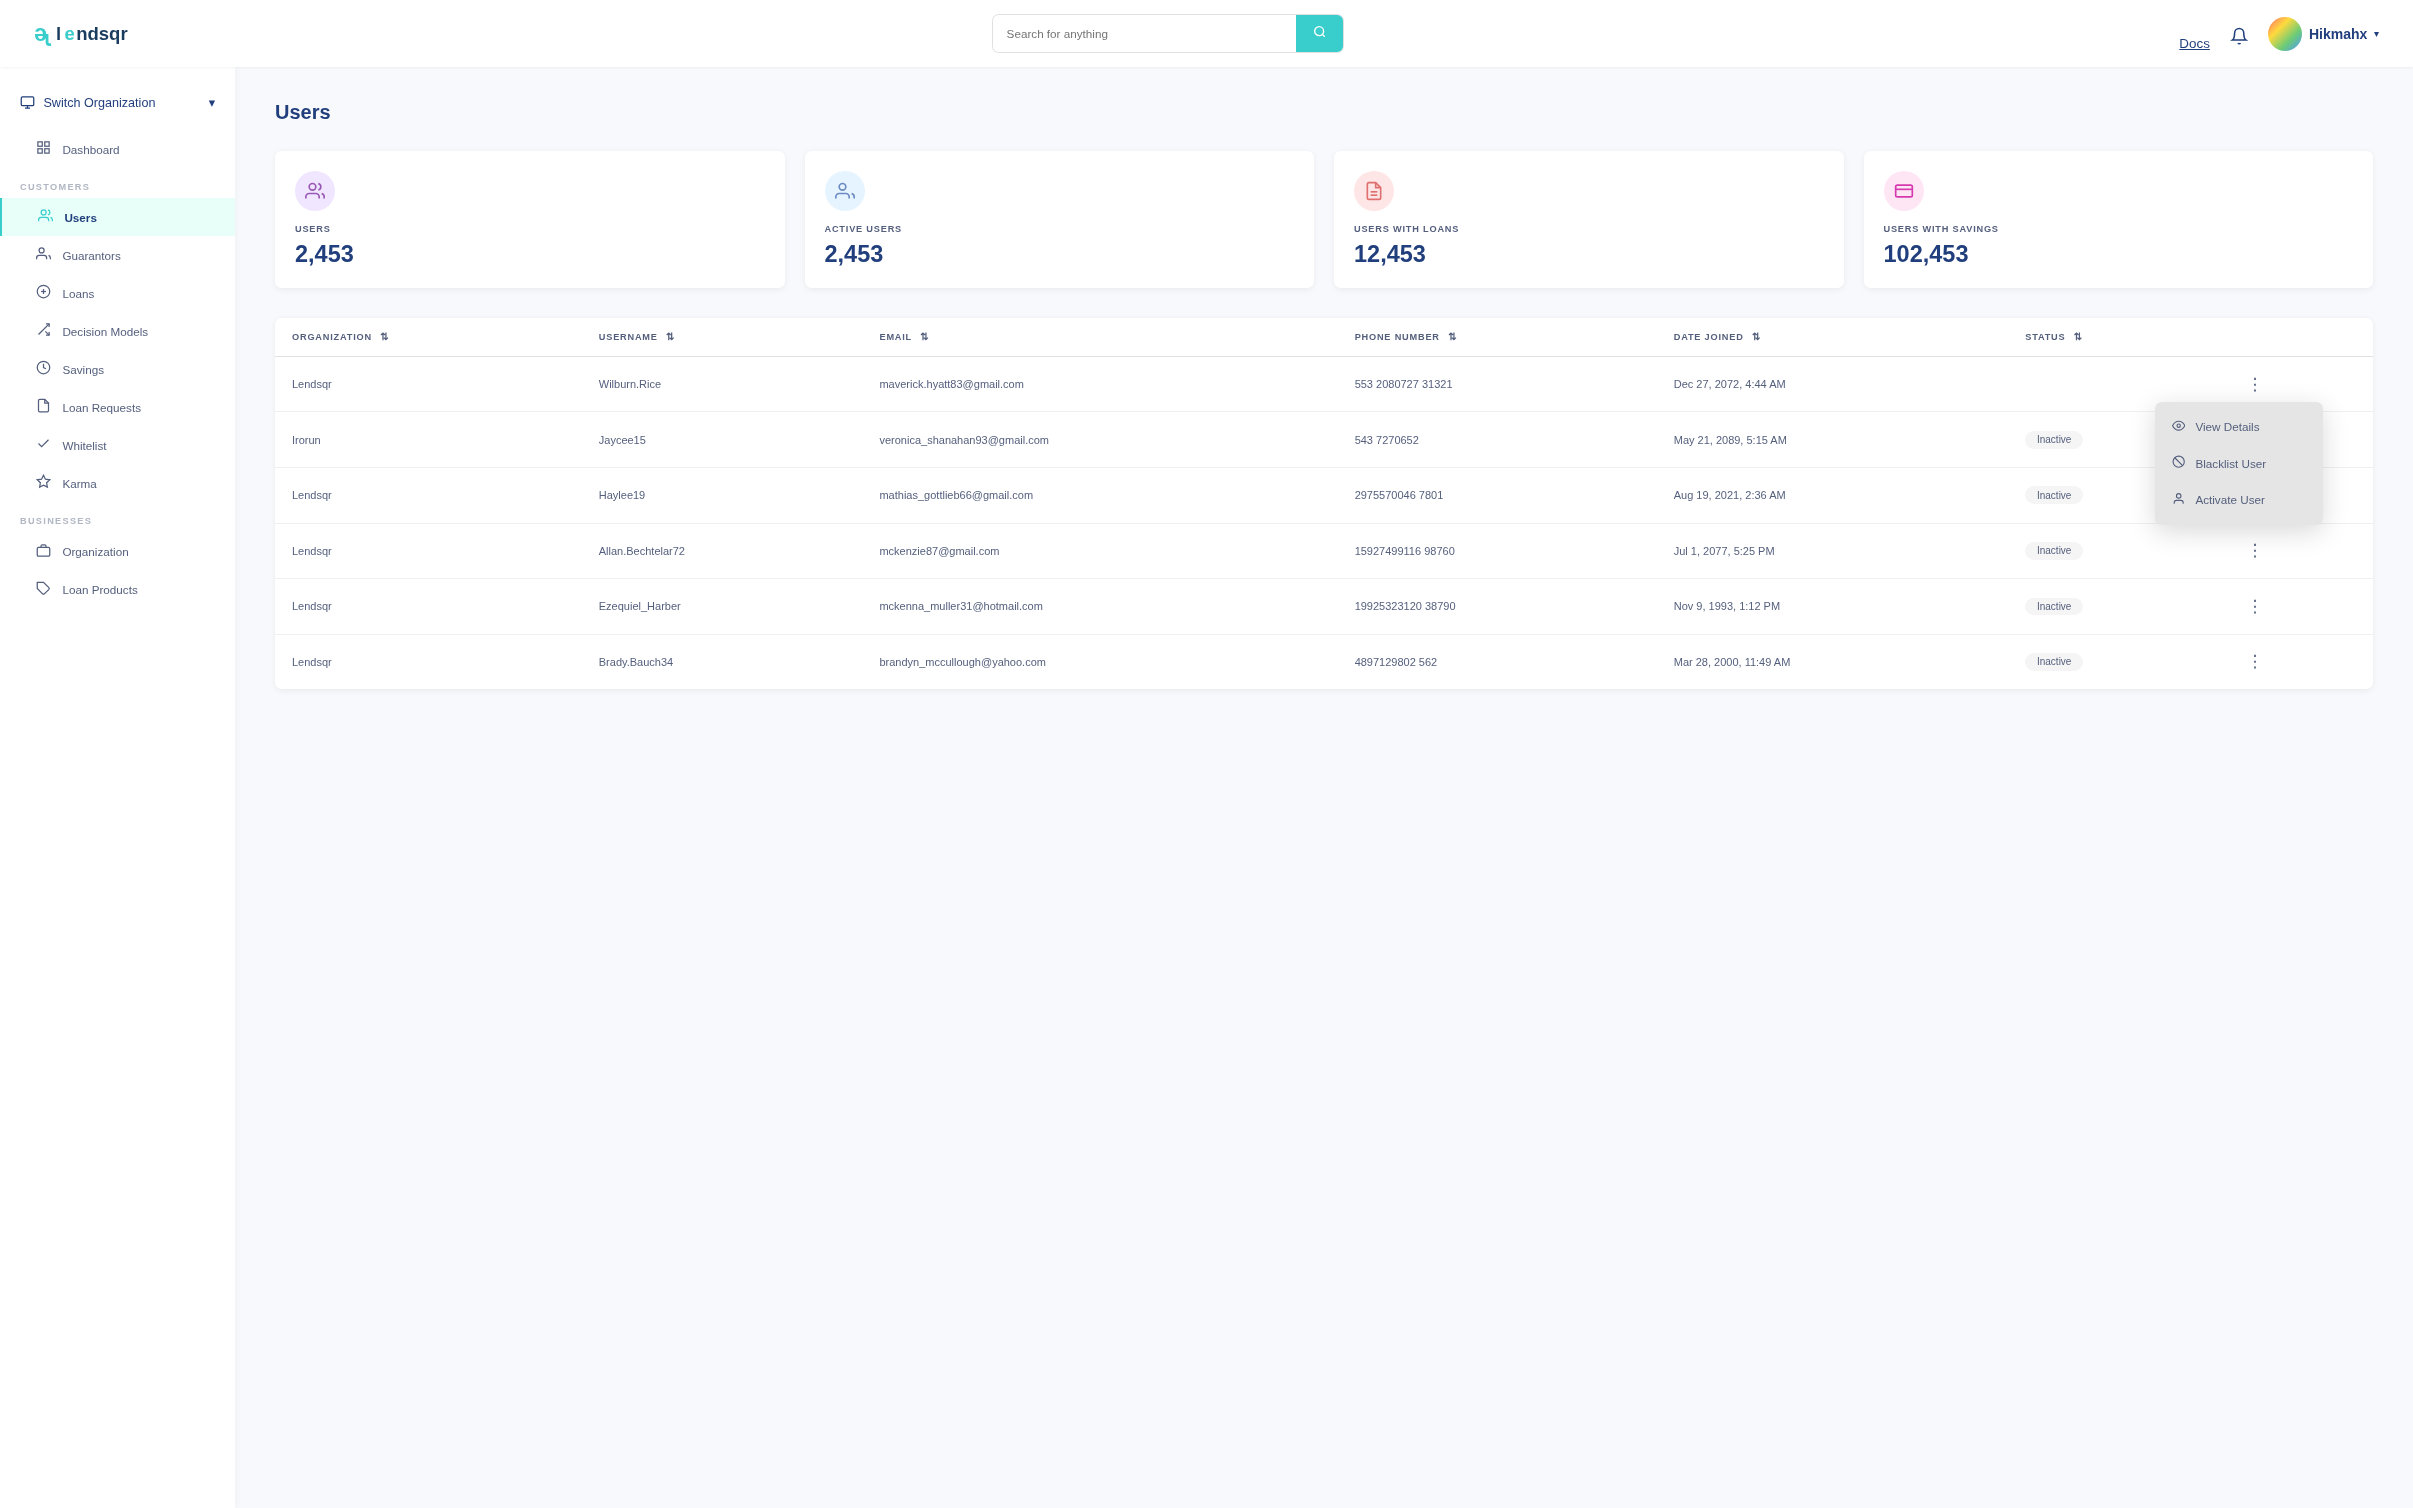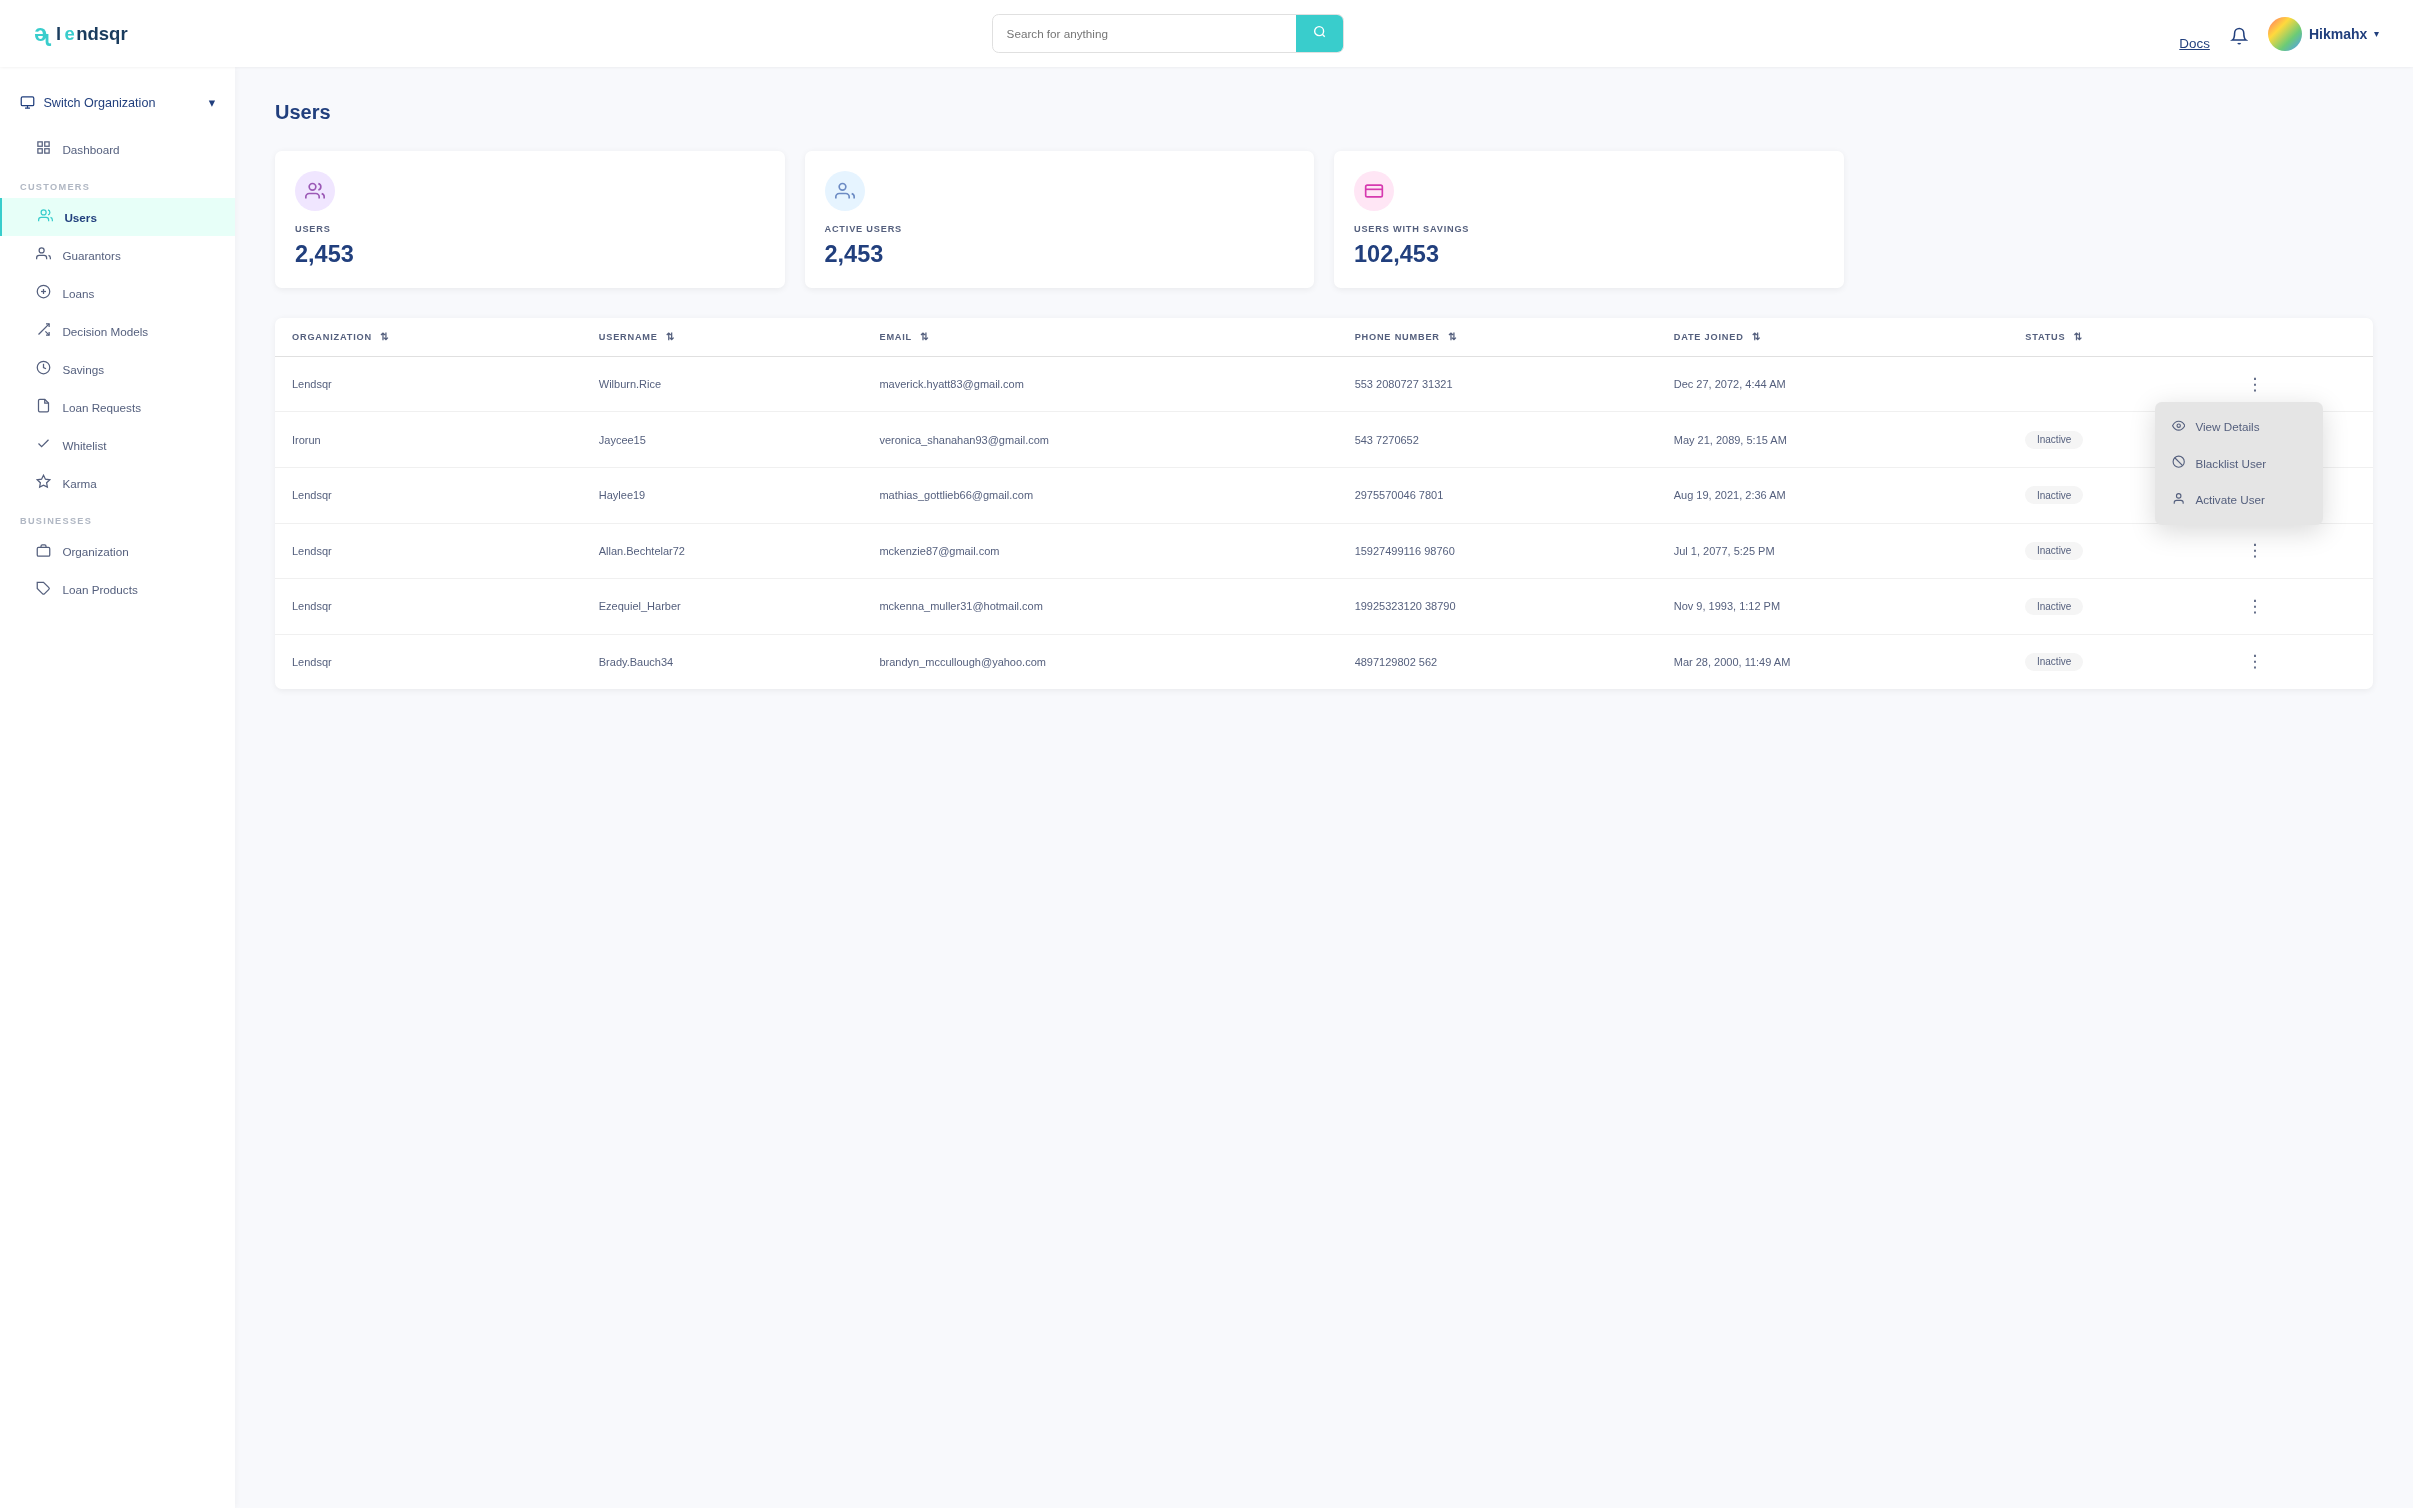--- a/index.html
+++ b/index.html
@@ -269,20 +269,32 @@
           <svg width="20" height="20" viewBox="0 0 24 24" fill="none" stroke="#6c8bc4" stroke-width="2">
               <path d="M17 21v-2a4 4 0 0 0-4-4H5a4 4 0 0 0-4 4v2"></path>
               <circle cx="9" cy="7" r="4"></circle>
               <path d="M23 21v-2a4 4 0 0 0-3-3.87"></path>
             </svg>
         </div>
         <div class="stat-label">ACTIVE USERS</div>
         <div class="stat-value">2,453</div>
       </div>
 
+      <div class="stat-card">
+        <div class="stat-icon" style="background:#ffe6e6;">
+          <svg width="20" height="20" viewBox="0 0 24 24" fill="none" stroke="#e07070" stroke-width="2">
+              <path d="M14 2H6a2 2 0 0 0-2 2v16a2 2 0 0 0 2 2h12a2 2 0 0 0 2-2V8z"></path>
+              <polyline points="14 2 14 8 20 8"></polyline>
+              <line x1="16" y1="13" x2="8" y2="13"></line>
+              <line x1="16" y1="17" x2="8" y2="17"></line>
+            </svg>
+        </div>
+        <div class="stat-label">USERS WITH LOANS</div>
+        <div class="stat-value">12,453</div>
+      </div>
 
       <div class="stat-card">
         <div class="stat-icon" style="background:#ffe6f5;">
           <svg width="20" height="20" viewBox="0 0 24 24" fill="none" stroke="#d63aaf" stroke-width="2">
               <rect x="2" y="5" width="20" height="14" rx="2"></rect>
               <line x1="2" y1="10" x2="22" y2="10"></line>
             </svg>
         </div>
         <div class="stat-label">USERS WITH SAVINGS</div>
         <div class="stat-value">102,453</div>

